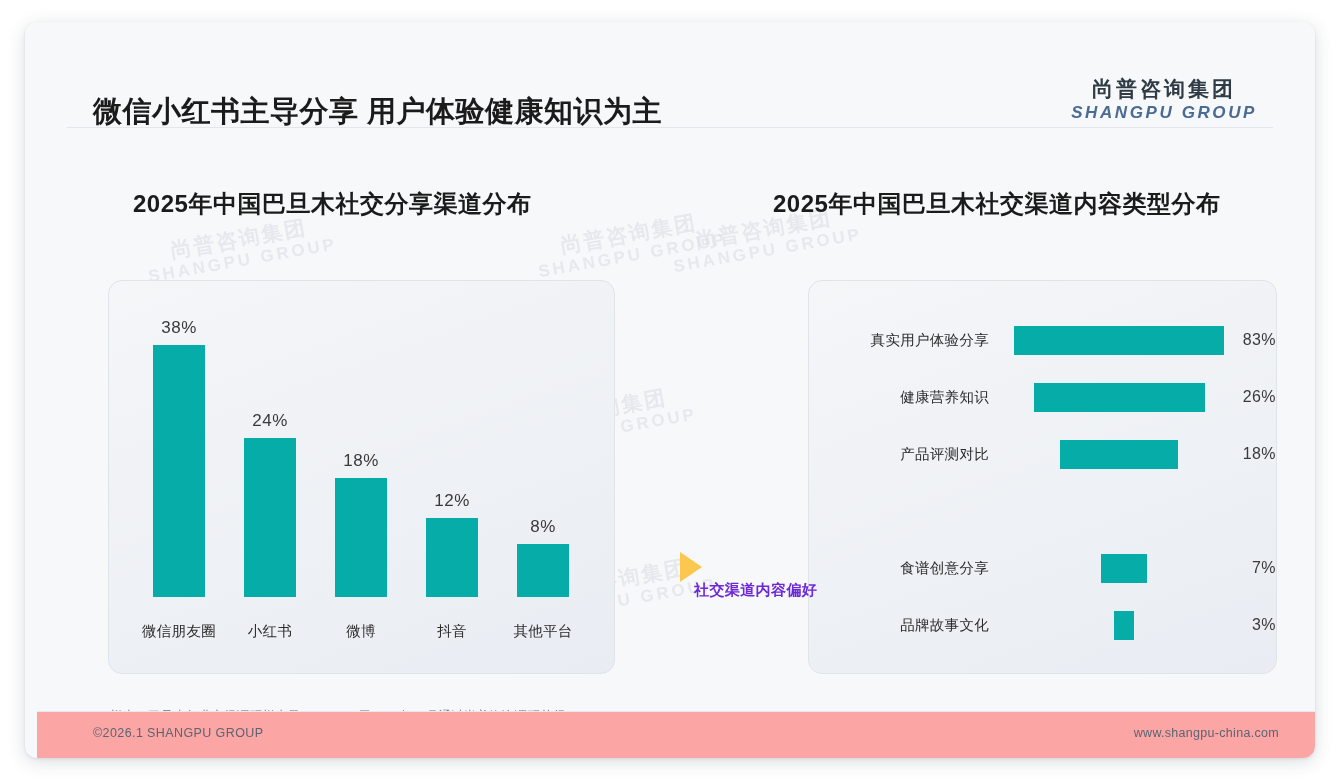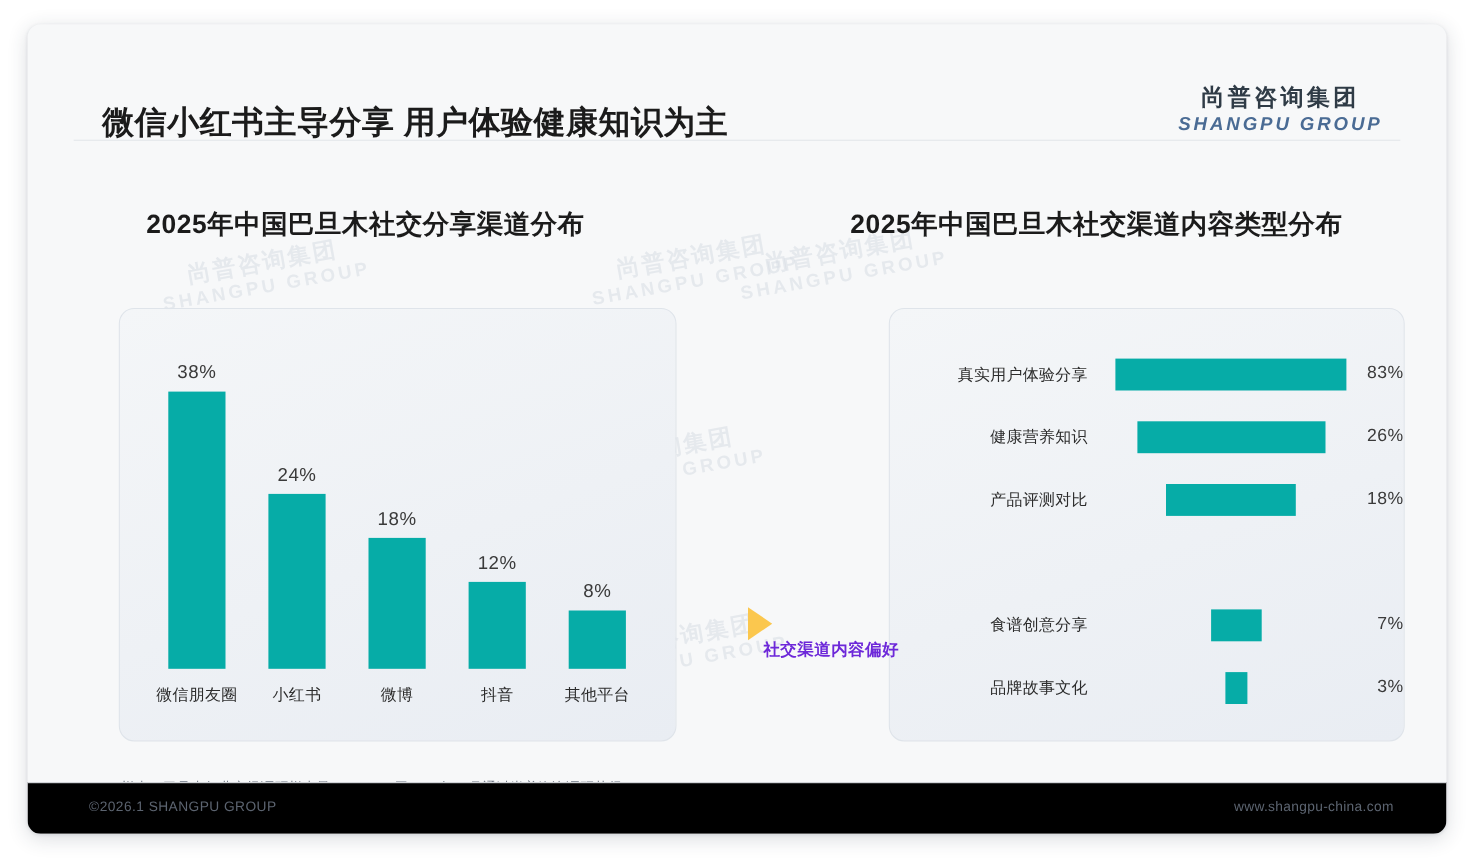--- a/index.html
+++ b/index.html
@@ -153,21 +153,21 @@
     font-size: 17px;
     color: #3a3a3a;
     margin-bottom: 7px;
     letter-spacing: 0.5px;
   }
   .vbar {
     width: 52px;
     background: #06aca7;
   }
   .vbar-label {
-    margin-top: 14px;
+    margin-top: 25px;
     font-size: 14.5px;
     color: #2c2c2c;
     white-space: nowrap;
     letter-spacing: 0.3px;
   }
 
   
   .hbars {
     position: absolute;
     left: 0; top: 0;
@@ -235,26 +235,26 @@
     position: absolute;
     left: 85px;
     top: 686px;
     font-size: 12.5px;
     color: #6d7582;
     letter-spacing: 0.2px;
     z-index: 6;
   }
   .footbar {
     position: absolute;
-    left: 0;
+    left: 12px;
     bottom: 0;
     width: 100%;
     height: 46px;
     border-top: 1px solid #e6e9ee;
-    background: #000000;
+    background: #fca5a5;
     z-index: 6;
   }
   .foot-left {
     position: absolute;
     left: 56px;
     top: 14px;
     font-size: 12.5px;
     color: #5c6470;
     letter-spacing: 0.4px;
   }

